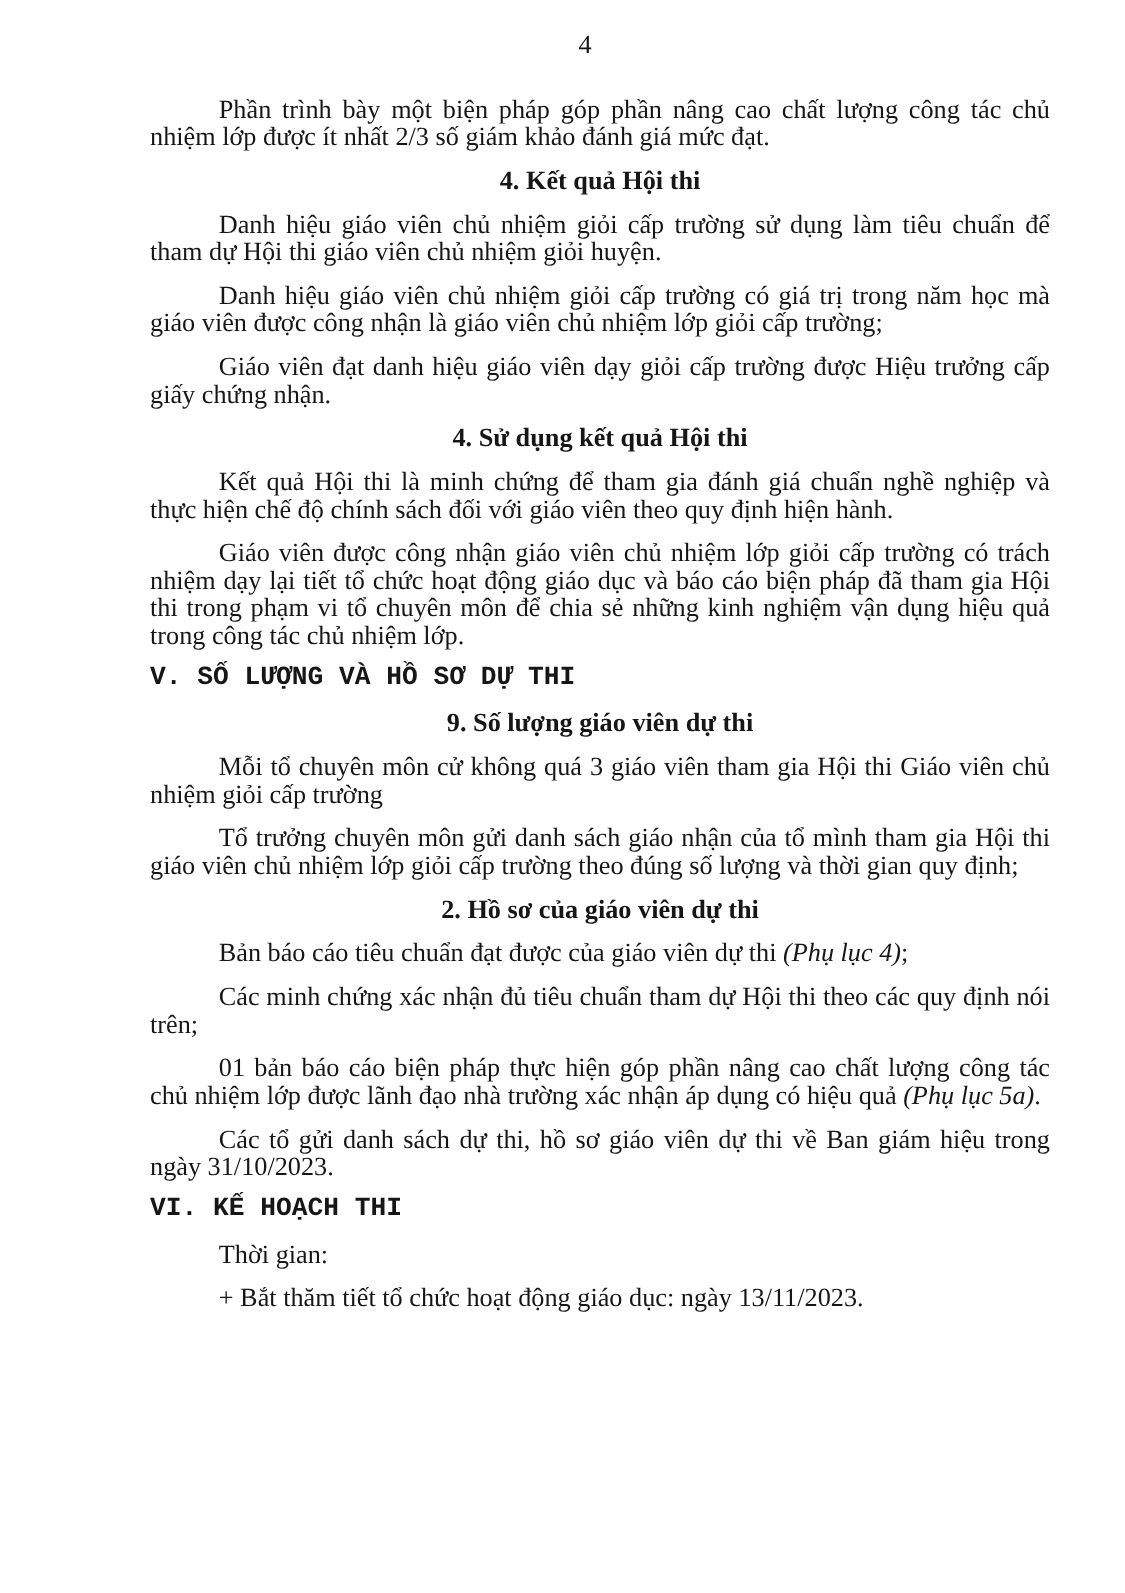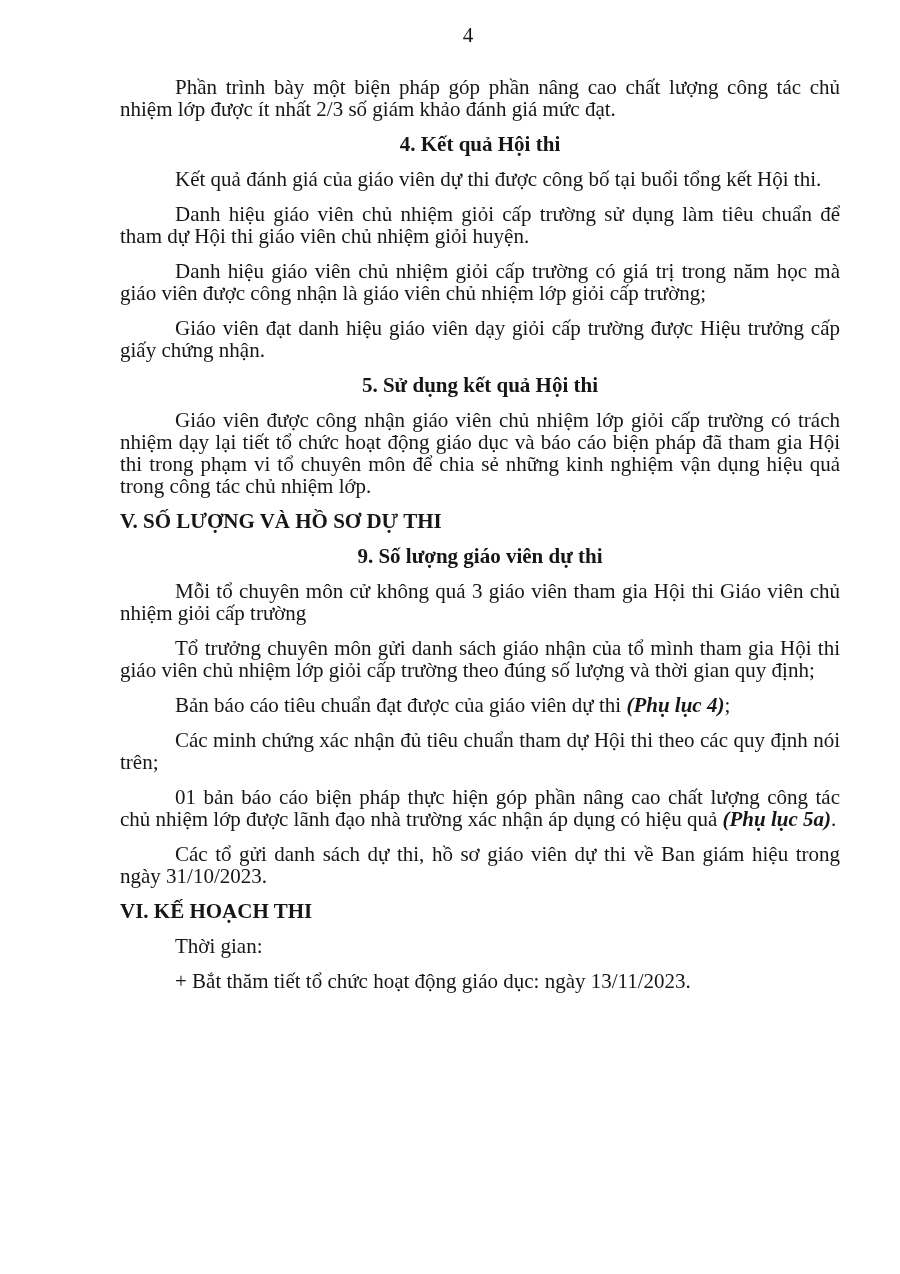--- a/index.html
+++ b/index.html
@@ -38,60 +38,62 @@
     text-align: justify;
     text-indent: 55px;
   }
   p.heading {
     font-weight: bold;
     text-align: center;
   }
   p.section {
     font-weight: bold;
     text-align: left;
+    font-family: Liberation Mono, monospace;
   }
   .bi {
-    font-weight: bold;
+    font-weight: normal;
     font-style: italic;
   }
 </style>
 </head>
 <body>
 
 <div class="page">
 
   <div class="page-number">4</div>
 
   <div class="content">
 
     <p class="body">Phần trình bày một biện pháp góp phần nâng cao chất lượng công tác chủ nhiệm lớp được ít nhất 2/3 số giám khảo đánh giá mức đạt.</p>
 
     <p class="heading">4. Kết quả Hội thi</p>
 
-    <p class="body">Kết quả đánh giá của giáo viên dự thi được công bố tại buổi tổng kết Hội thi.</p>
 
     <p class="body">Danh hiệu giáo viên chủ nhiệm giỏi cấp trường sử dụng làm tiêu chuẩn để tham dự Hội thi giáo viên chủ nhiệm giỏi huyện.</p>
 
     <p class="body">Danh hiệu giáo viên chủ nhiệm giỏi cấp trường có giá trị trong năm học mà giáo viên được công nhận là giáo viên chủ nhiệm lớp giỏi cấp trường;</p>
 
     <p class="body">Giáo viên đạt danh hiệu giáo viên dạy giỏi cấp trường được Hiệu trưởng cấp giấy chứng nhận.</p>
 
-    <p class="heading">5. Sử dụng kết quả Hội thi</p>
+    <p class="heading">4. Sử dụng kết quả Hội thi</p>
 
+    <p class="body">Kết quả Hội thi là minh chứng để tham gia đánh giá chuẩn nghề nghiệp và thực hiện chế độ chính sách đối với giáo viên theo quy định hiện hành.</p>
 
     <p class="body">Giáo viên được công nhận giáo viên chủ nhiệm lớp giỏi cấp trường có trách nhiệm dạy lại tiết tổ chức hoạt động giáo dục và báo cáo biện pháp đã tham gia Hội thi trong phạm vi tổ chuyên môn để chia sẻ những kinh nghiệm vận dụng hiệu quả trong công tác chủ nhiệm lớp.</p>
 
     <p class="section">V. SỐ LƯỢNG VÀ HỒ SƠ DỰ THI</p>
 
     <p class="heading">9. Số lượng giáo viên dự thi</p>
 
     <p class="body">Mỗi tổ chuyên môn cử không quá 3 giáo viên tham gia Hội thi Giáo viên chủ nhiệm giỏi cấp trường</p>
 
     <p class="body">Tổ trưởng chuyên môn gửi danh sách giáo nhận của tổ mình tham gia Hội thi giáo viên chủ nhiệm lớp giỏi cấp trường theo đúng số lượng và thời gian quy định;</p>
 
+    <p class="heading">2. Hồ sơ của giáo viên dự thi</p>
 
     <p class="body">
       <span>Bản báo cáo tiêu chuẩn đạt được của giáo viên dự thi </span><span class="bi">(Phụ lục 4)</span><span>;</span>
     </p>
 
     <p class="body">Các minh chứng xác nhận đủ tiêu chuẩn tham dự Hội thi theo các quy định nói trên;</p>
 
     <p class="body">
       <span>01 bản báo cáo biện pháp thực hiện góp phần nâng cao chất lượng công tác chủ nhiệm lớp được lãnh đạo nhà trường xác nhận áp dụng có hiệu quả </span><span class="bi">(Phụ lục 5a)</span><span>.</span>
     </p>

